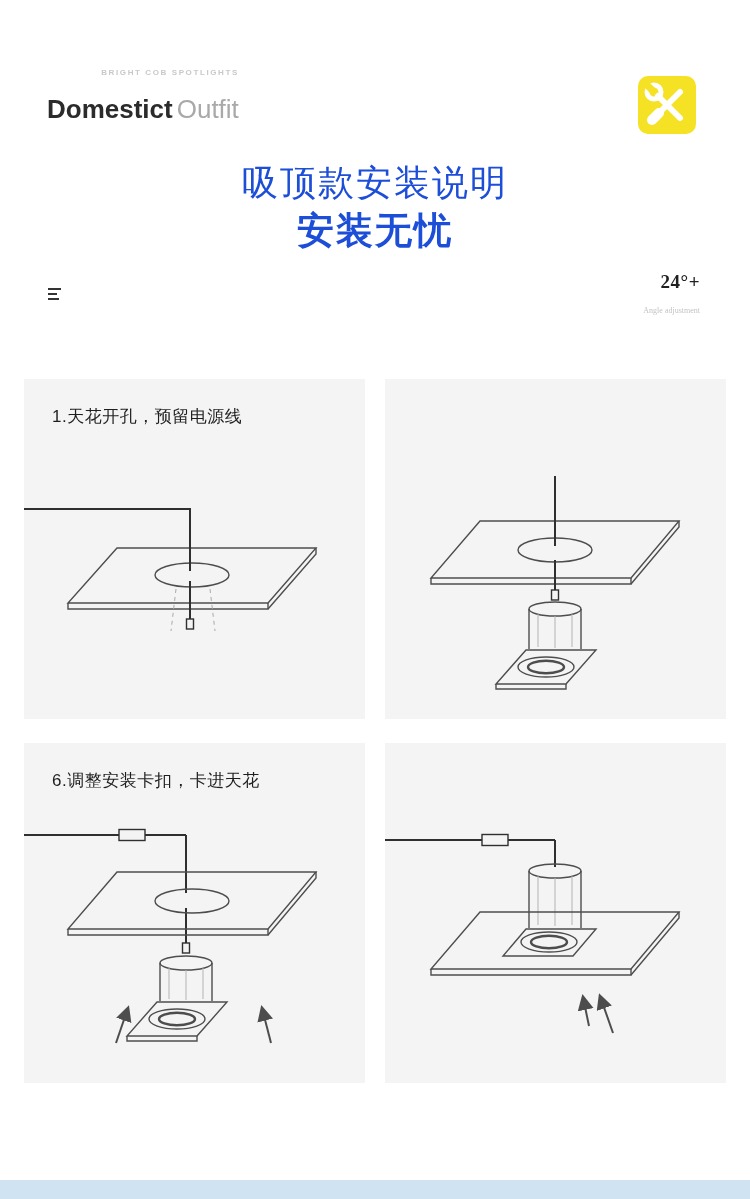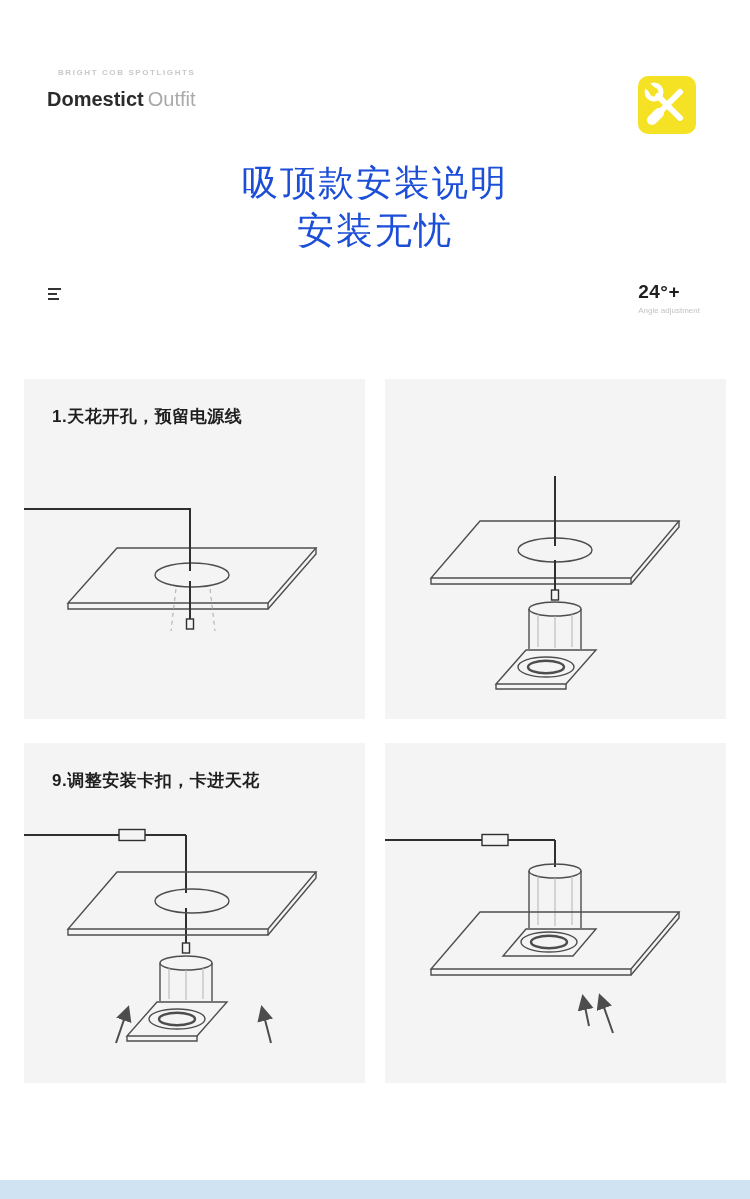--- a/index.html
+++ b/index.html
@@ -3,44 +3,44 @@
 <meta charset="utf-8">
 <style>
   html,body{margin:0;padding:0;}
   body{
     width:750px;height:1199px;position:relative;background:#ffffff;
     font-family:"Liberation Sans","DejaVu Sans",sans-serif;overflow:hidden;
   }
   
   .brand-block{position:absolute;left:47px;top:68px;text-align:right;}
   .tagline{font-size:8px;letter-spacing:1.6px;color:#c9c9c9;font-weight:600;}
-  .brand{margin-top:9px;font-size:20px;line-height:26px;}
+  .brand{margin-top:19px;font-size:26px;line-height:26px;}
   .brand .bold{color:#2b2b2b;font-weight:700;}
   .brand .light{color:#a9a9a9;font-weight:400;margin-left:4px;}
   .tools-badge{
     position:absolute;right:54px;top:76px;width:58px;height:58px;
     background:#f6e224;border-radius:10px;display:flex;align-items:center;justify-content:center;
   }
   
   .titles{position:absolute;left:0;top:163px;width:750px;text-align:center;color:#1d4ed8;}
   .title-1{font-size:36px;font-weight:500;letter-spacing:2px;line-height:40px;margin:0;}
-  .title-2{font-size:37px;font-weight:400;letter-spacing:2px;line-height:44px;margin:6px 0 16px 0;}
+  .title-2{font-size:37px;font-weight:700;letter-spacing:2px;line-height:44px;margin:6px 0 16px 0;}
   
   .list-icon{position:absolute;left:47px;top:287px;}
-  .angle{position:absolute;right:50px;top:281px;}
+  .angle{position:absolute;right:50px;top:271px;text-align:right;font-family:Liberation Serif, serif;}
   .angle-value{font-size:19px;font-weight:700;color:#1f1f1f;letter-spacing:0.5px;}
-  .angle-label{font-size:8px;color:#c4c4c4;margin-top:3px;}
+  .angle-label{font-size:8px;color:#c4c4c4;margin-top:13px;}
   
   .grid{
     position:absolute;left:24px;top:379px;width:702px;
     display:grid;grid-template-columns:341px 341px;grid-column-gap:20px;grid-row-gap:24px;
   }
   .panel{width:341px;height:340px;background:#f4f4f5;position:relative;}
   .panel h3{
-    margin:0;position:absolute;top:26px;left:28px;font-size:17px;font-weight:700;
+    margin:0;position:absolute;top:26px;left:28px;font-size:17px;font-weight:400;
     color:#1e1e1e;letter-spacing:0.5px;
   }
   .panel svg.illus{position:absolute;left:0;top:0;}
   
   .footer-bar{position:absolute;left:0;bottom:0;width:750px;height:19px;background:#cfe3f2;}
 </style>
 </head>
 <body>
 
 <div class="brand-block">
@@ -134,21 +134,21 @@
       <g stroke="#4d4d4d" stroke-width="1.4" fill="none">
         <polygon points="141,271 211,271 181,305 111,305"></polygon>
         <polyline points="111,305 111,310 181,310 181,305"></polyline>
         <ellipse cx="161" cy="288" rx="28" ry="10"></ellipse>
         <ellipse cx="161" cy="288" rx="18" ry="6.3" stroke-width="2.4"></ellipse>
       </g>
     </svg>
   </section>
 
   <section class="panel">
-    <h3>9.调整安装卡扣，卡进天花</h3>
+    <h3>6.调整安装卡扣，卡进天花</h3>
     <svg class="illus" width="341" height="340" viewBox="0 0 341 340">
       <defs>
         <marker id="ah3" markerWidth="9" markerHeight="9" refX="6.5" refY="4" orient="auto">
           <path d="M0,0 L8,4 L0,8 Z" fill="#4d4d4d"></path>
         </marker>
       </defs>
 
       <g stroke="#2f2f2f" stroke-width="2" fill="none">
         <line x1="0" y1="92" x2="95" y2="92"></line>
         <line x1="121" y1="92" x2="162" y2="92"></line>

